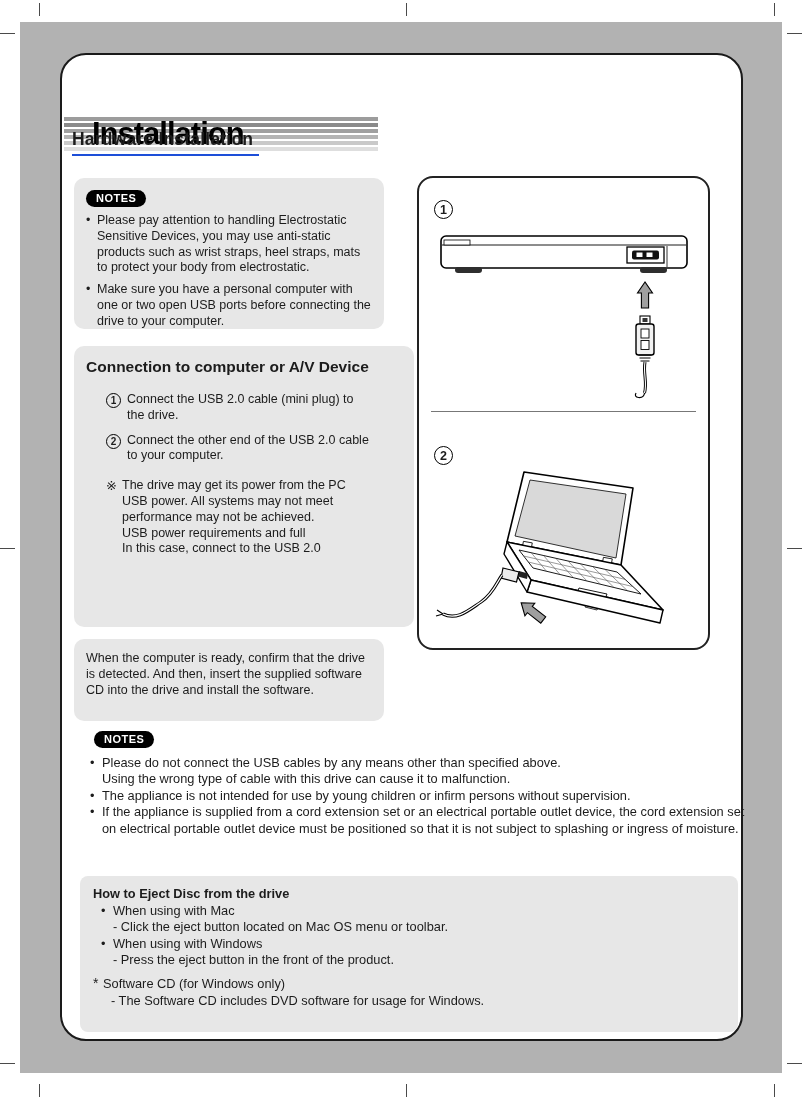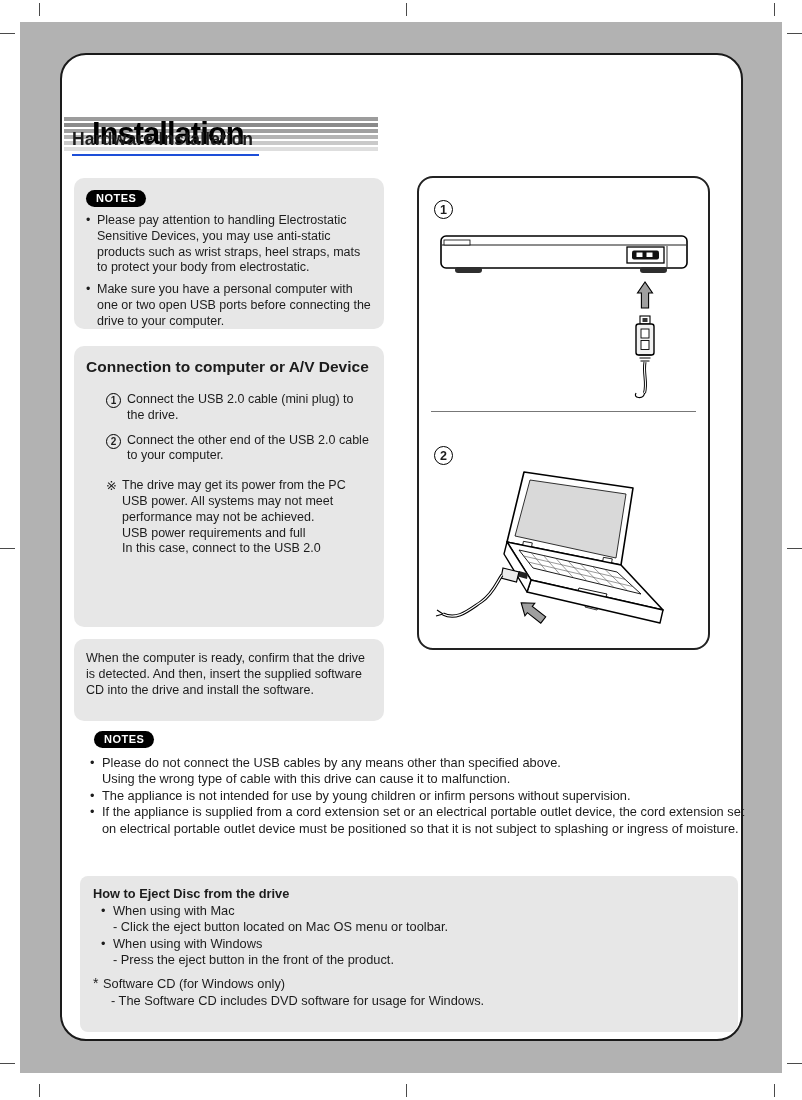--- a/index.html
+++ b/index.html
@@ -29,21 +29,21 @@
       #dedede 30px 34px,#ffffff 34px 36px);margin-top:45px;}
   .page-title{position:absolute;left:28px;top:-4px;font-size:31px;line-height:42px;
       font-weight:bold;letter-spacing:-1px;color:#000;}
 
   .hw-heading{position:absolute;left:10px;top:74px;font-size:17.5px;font-weight:bold;
       letter-spacing:.2px;border-bottom:2px solid #1d4ed8;padding:0 6px 4px 0;}
 
   
   .panel{position:absolute;background:#e7e7e7;border-radius:10px;box-sizing:border-box;}
   .notes1{left:12px;top:123px;width:310px;height:151px;padding:10px 12px;}
-  .conn  {left:12px;top:291px;width:310px;height:281px;padding:12px 12px;}
+  .conn  {left:12px;top:291px;width:340px;height:281px;padding:12px 12px;}
   .ready {left:12px;top:584px;width:310px;height:82px;padding:12px 12px;}
   .support{left:18px;top:821px;width:658px;height:156px;padding:10px 13px;border-radius:8px;}
 
   .badge{display:inline-block;background:#000;color:#fff;font-size:11px;font-weight:bold;
      letter-spacing:.5px;padding:2px 10px 3px;border-radius:10px;}
 
   .txt{font-size:12.5px;line-height:15.8px;}
   .bullet-row{display:flex;margin-top:6px;}
   .bullet-row .blt{width:11px;flex:0 0 11px;}
   .conn-heading{font-size:15.5px;font-weight:bold;margin-bottom:9px;}

